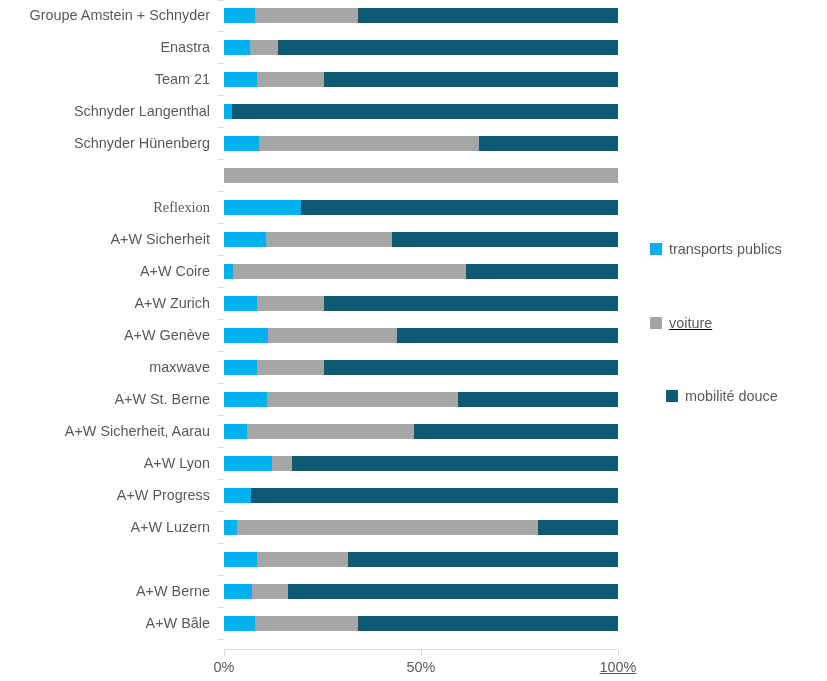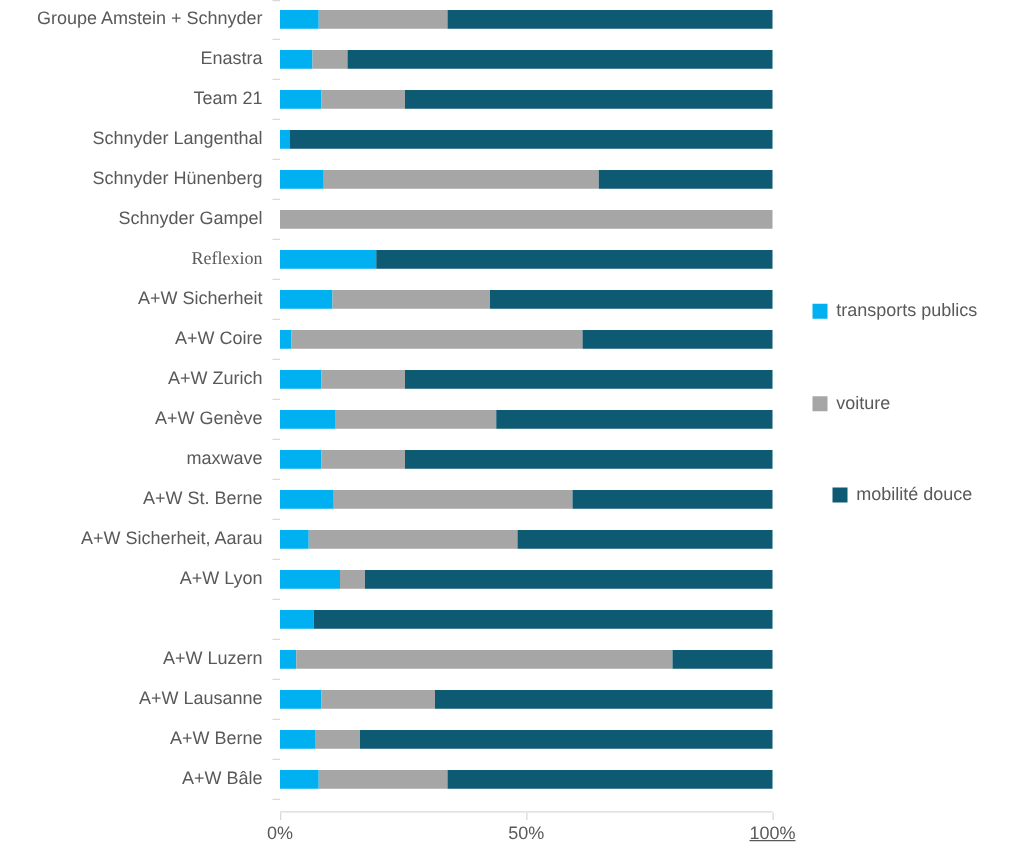--- a/index.html
+++ b/index.html
@@ -123,32 +123,31 @@
 <body>
 
 <div id="chart-root">
 
   <div id="category-labels">
       <div class="cat-label" style="top: 6.5px;">Groupe Amstein + Schnyder</div>
       <div class="cat-label" style="top: 38.55px;">Enastra</div>
       <div class="cat-label" style="top: 70.6px;">Team 21</div>
       <div class="cat-label" style="top: 102.65px;">Schnyder Langenthal</div>
       <div class="cat-label" style="top: 134.7px;">Schnyder Hünenberg</div>
-      <div class="cat-label" style="top: 166.75px;">Schnyder Gampel</div>
       <div class="cat-label" style="top: 198.8px; font-family: Liberation Serif, serif;">Reflexion</div>
       <div class="cat-label" style="top: 230.85px;">A+W Sicherheit</div>
       <div class="cat-label" style="top: 262.9px;">A+W Coire</div>
       <div class="cat-label" style="top: 294.95px;">A+W Zurich</div>
       <div class="cat-label" style="top: 327px;">A+W Genève</div>
       <div class="cat-label" style="top: 359.05px;">maxwave</div>
       <div class="cat-label" style="top: 391.1px;">A+W St. Berne</div>
       <div class="cat-label" style="top: 423.15px;">A+W Sicherheit, Aarau</div>
       <div class="cat-label" style="top: 455.2px;">A+W Lyon</div>
+      <div class="cat-label" style="top: 487.25px;">A+W Progress</div>
       <div class="cat-label" style="top: 519.3px;">A+W Luzern</div>
-      <div class="cat-label" style="top: 551.35px;">A+W Lausanne</div>
       <div class="cat-label" style="top: 583.4px;">A+W Berne</div>
       <div class="cat-label" style="top: 615.45px;">A+W Bâle</div>
     </div>
 
   <div id="plot-area">
       <div class="bar-row" style="top: 7.5px;">
         <div class="seg" title="Groupe Amstein + Walthert — transports publics: 7.9%" style="left: 0px; width: 31.126px; background: rgb(0, 176, 240);"></div>
         <div class="seg" title="Groupe Amstein + Walthert — voiture: 26.1%" style="left: 31.126px; width: 102.834px; background: rgb(166, 166, 166);"></div>
         <div class="seg" title="Groupe Amstein + Walthert — mobilité douce: 66%" style="left: 133.96px; width: 260.04px; background: rgb(14, 90, 115);"></div>
       </div>
@@ -253,21 +252,21 @@
       <div class="tick-label" style="left: 386px;">50%</div>
       <div class="tick-mark" style="left: 618px;"></div>
       <div class="tick-label" style="left: 583px; text-decoration: underline;">100%</div>
     </div>
 
   <div id="legend">
       <div class="legend-entry" style="top: 241px;">
         <span class="legend-swatch" style="background: rgb(0, 176, 240);"></span>
         <span class="legend-text">transports publics</span>
       </div>
-      <div class="legend-entry" style="top: 315px;">
+      <div class="legend-entry" style="top: 315px; text-decoration: underline;">
         <span class="legend-swatch" style="background: rgb(166, 166, 166);"></span>
         <span class="legend-text">voiture</span>
       </div>
       <div class="legend-entry" style="top: 388px; margin-left: 16px;">
         <span class="legend-swatch" style="background: rgb(14, 90, 115);"></span>
         <span class="legend-text">mobilité douce</span>
       </div>
     </div>
 
 <div class="minor-tick" style="top: 31px;"></div>

